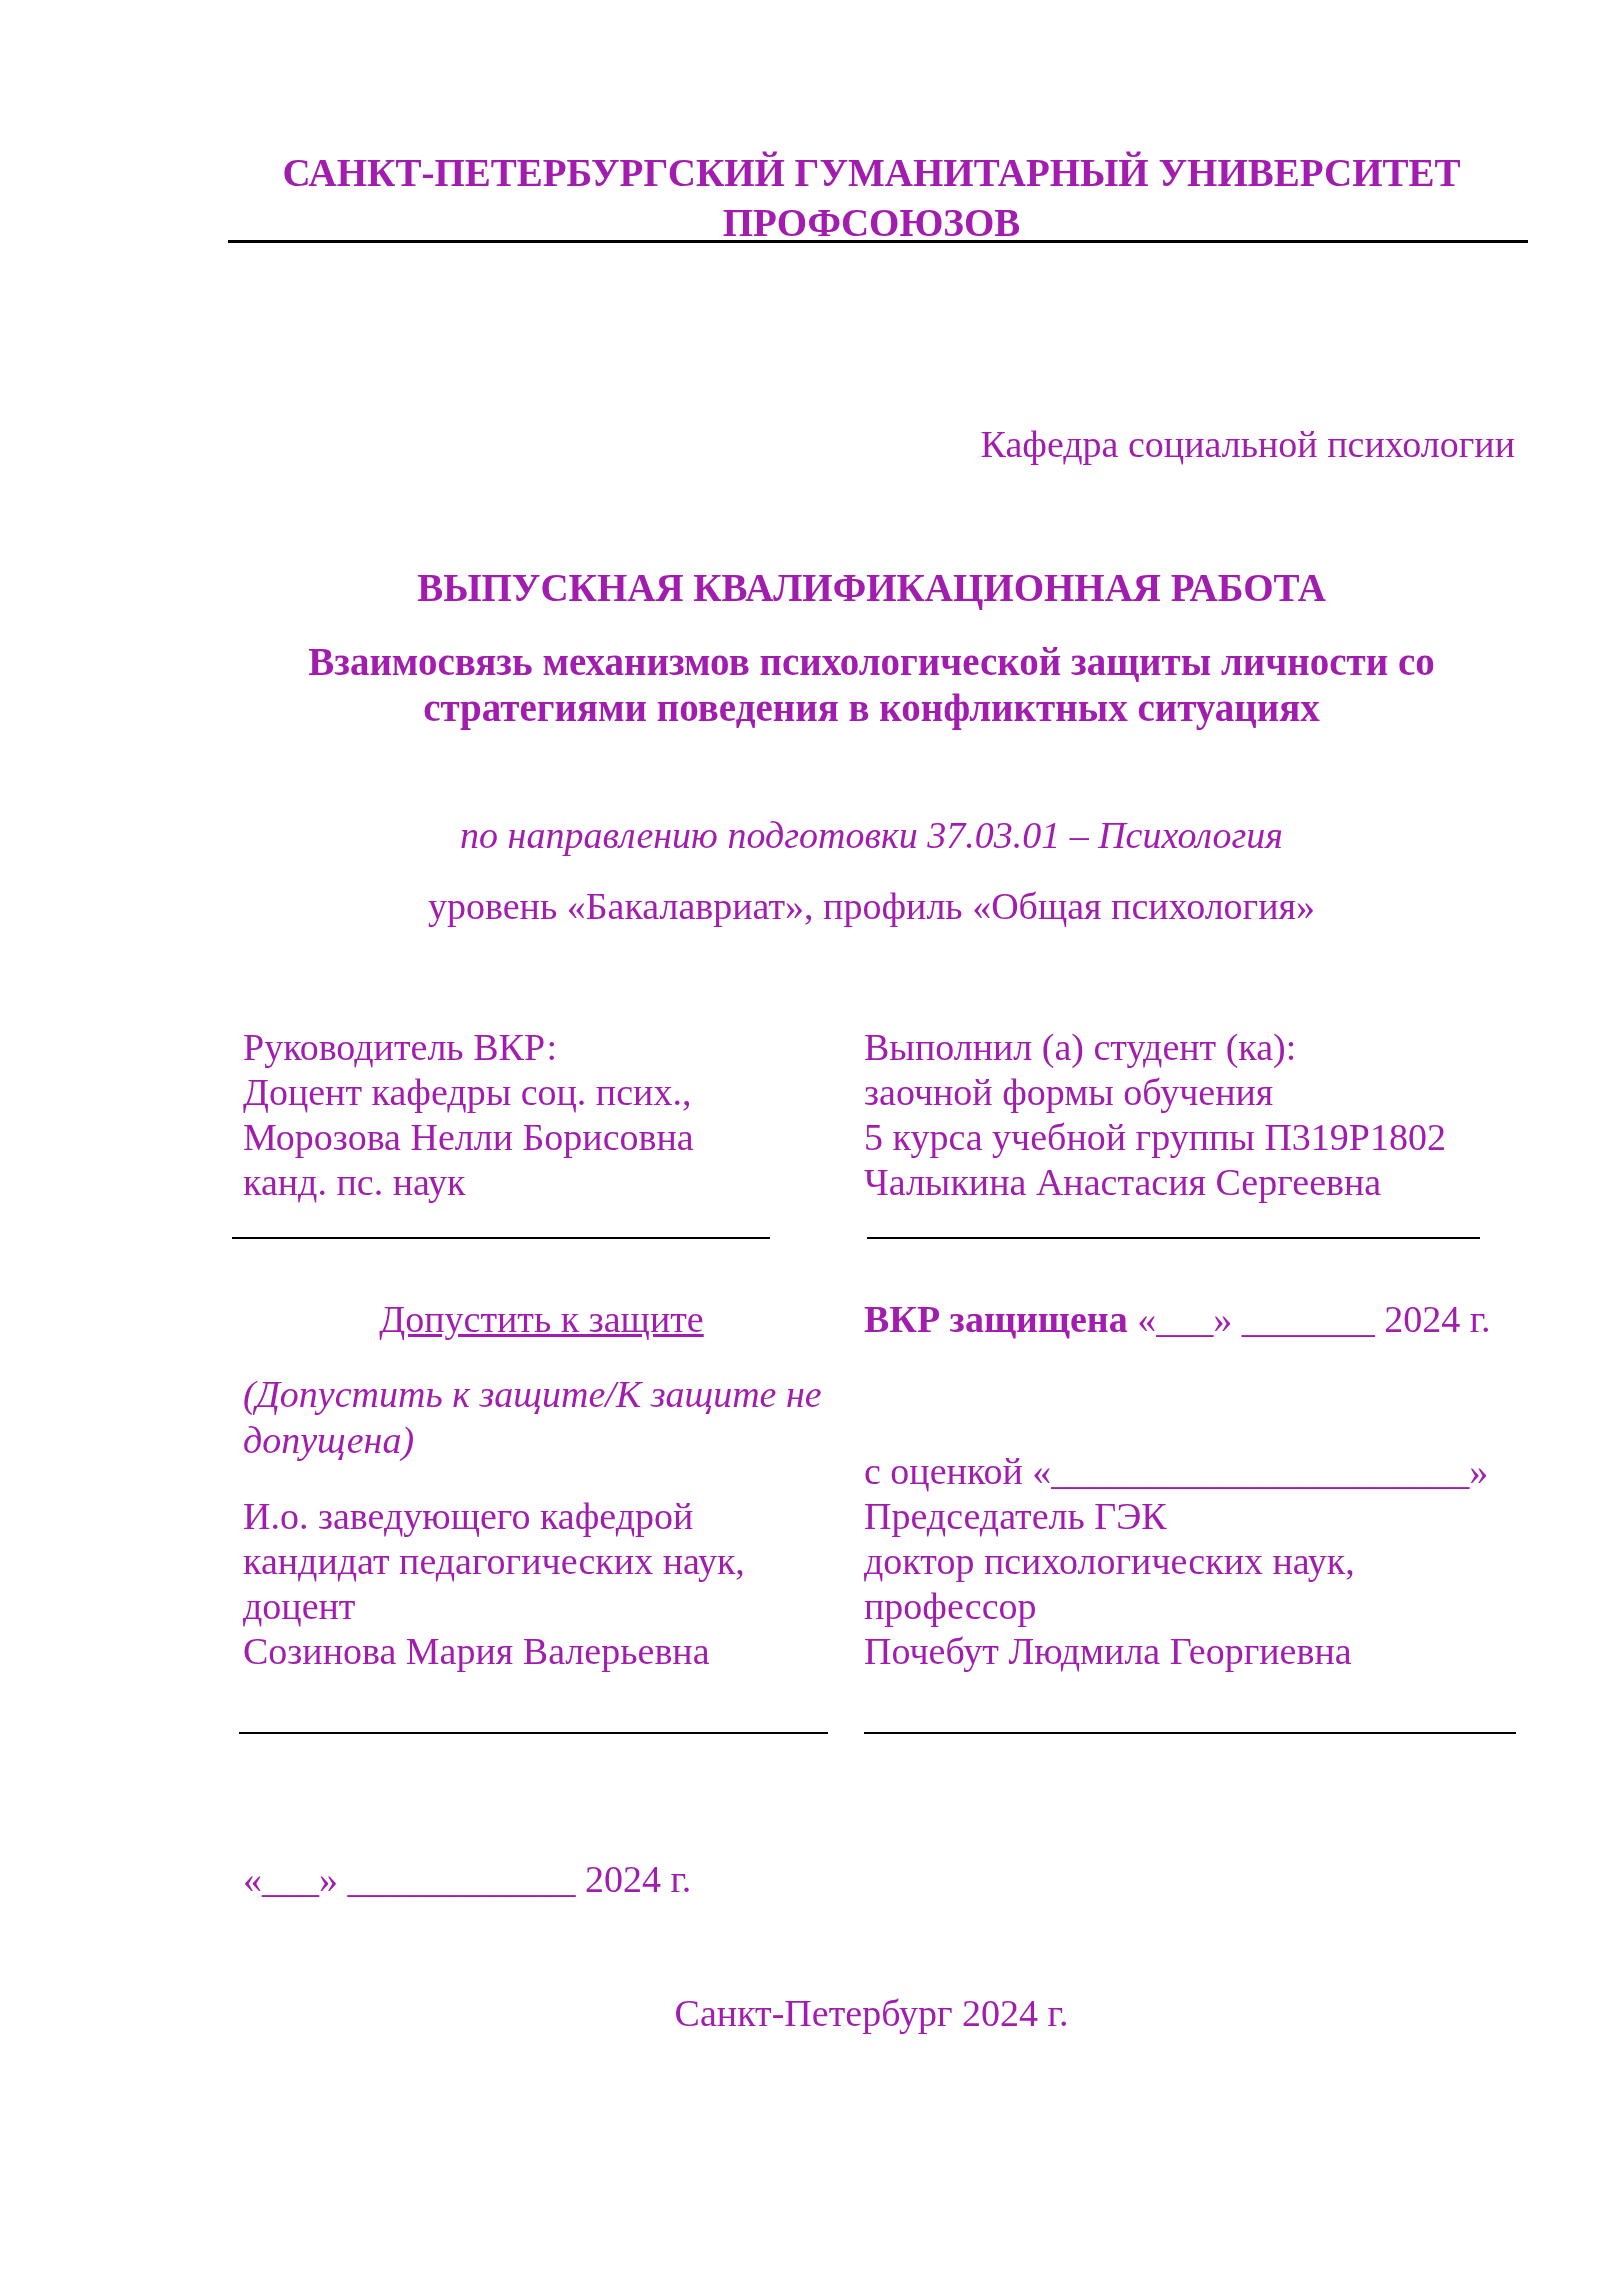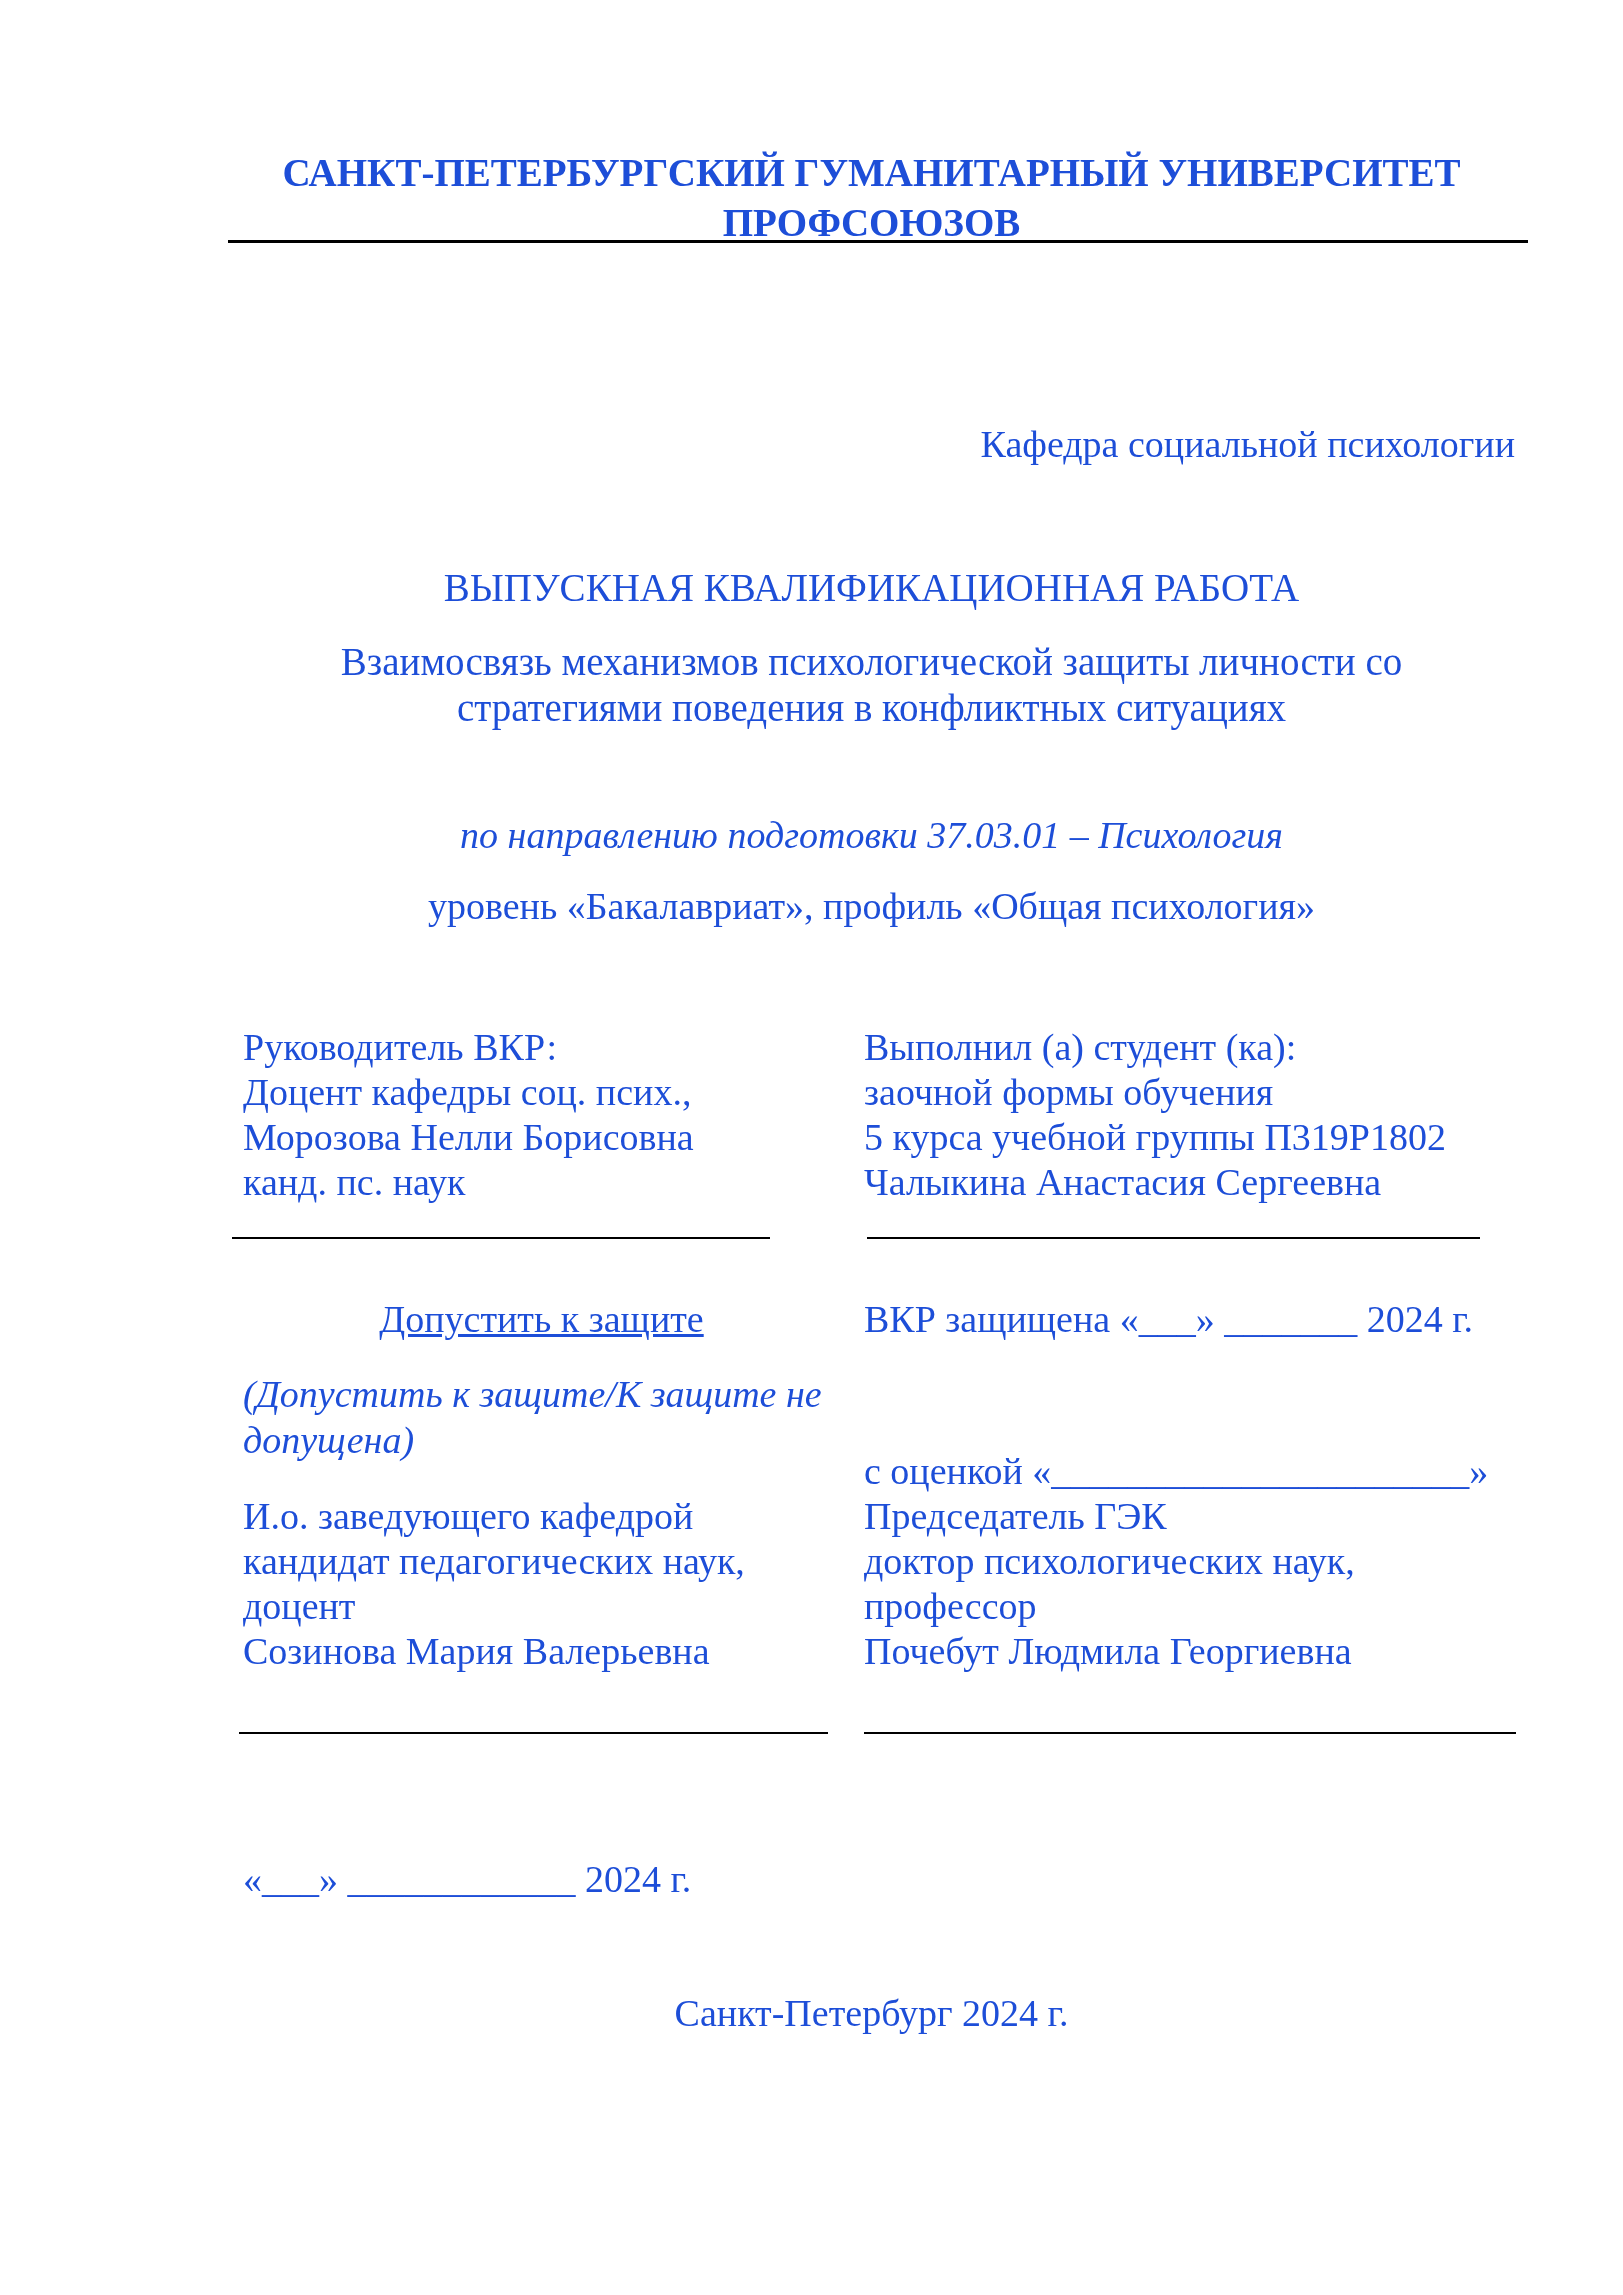--- a/index.html
+++ b/index.html
@@ -5,32 +5,32 @@
   html, body {
     margin: 0;
     padding: 0;
     background: #ffffff;
   }
   .page {
     position: relative;
     width: 1567px;
     height: 2295px;
     background: #ffffff;
-    color: #1d4ed8;
+    color: #a21caf;
     font-family: "Liberation Serif", "DejaVu Serif", serif;
     font-size: 38px;
     overflow: hidden;
   }
   .abs { position: absolute; }
   .centered-band {
     left: 228px;
     width: 1287px;
     text-align: center;
   }
-  .bold { font-weight: normal; }
+  .bold { font-weight: bold; }
 
   .univ-title {
     top: 148px;
     font-size: 39px;
     font-weight: bold;
     line-height: 50px;
   }
   .header-rule {
     top: 240px;
     left: 228px;

